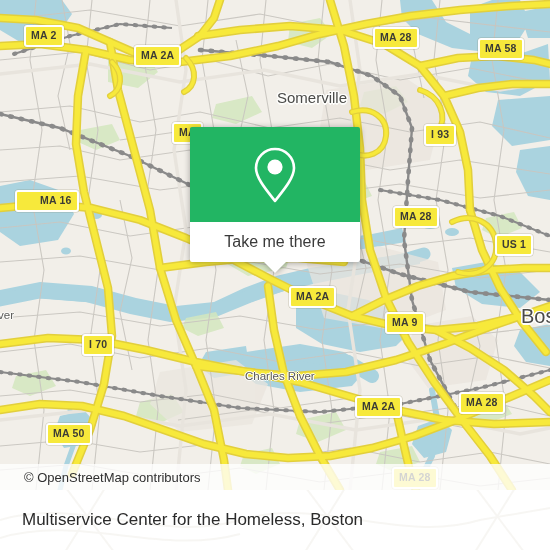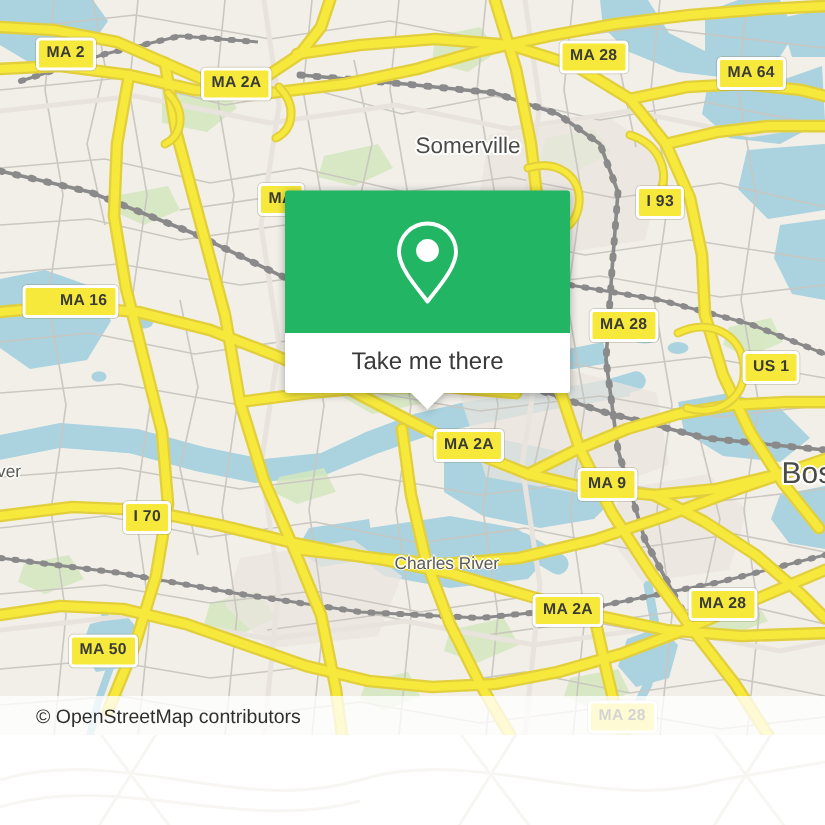--- a/index.html
+++ b/index.html
@@ -52,21 +52,21 @@
     background:rgba(255,255,255,.78);
     display:flex;align-items:center;
   }
   .attrib span{
     font-size:13px;color:#2f2f2f;padding-left:24px;
     font-family:"Liberation Sans","DejaVu Sans",sans-serif;
   }
 
   
   .popup{
-    position:absolute;left:190px;top:127px;width:190px;
+    position:absolute;left:190px;top:127px;width:170px;
     filter:drop-shadow(0 1px 3px rgba(0,0,0,.33));
   }
   .popup-head{
     height:95px;background:#22b563;border-radius:2px 2px 0 0;
     display:flex;align-items:center;justify-content:center;
   }
   .popup-body{
     height:40px;background:#ffffff;border-radius:0 0 2px 2px;
     display:flex;align-items:center;justify-content:center;
   }
@@ -286,37 +286,37 @@
             <path d="M420 90 C440 96 448 116 438 132"></path>
           </g>
         </g>
       </g>
     </svg>
 
     <div>
         <div class="shield" style="left: 24px; top: 25px;">MA 2</div>
         <div class="shield" style="left: 134px; top: 45px;">MA 2A</div>
         <div class="shield" style="left: 373px; top: 27px;">MA 28</div>
-        <div class="shield" style="left: 478px; top: 38px;">MA 64</div>
+        <div class="shield" style="left: 478px; top: 38px;">MA 58</div>
         <div class="shield" style="left: 424px; top: 124px;">I 93</div>
         <div class="shield" style="left: 172px; top: 122px;">MA</div>
         <div class="shield" style="left: 15px; top: 190px; padding-left: 23px;">MA 16</div>
         <div class="shield" style="left: 393px; top: 206px;">MA 28</div>
         <div class="shield" style="left: 495px; top: 234px;">US 1</div>
         <div class="shield" style="left: 289px; top: 286px;">MA 2A</div>
         <div class="shield" style="left: 385px; top: 312px;">MA 9</div>
         <div class="shield" style="left: 82px; top: 334px;">I 70</div>
         <div class="shield" style="left: 355px; top: 396px;">MA 2A</div>
         <div class="shield" style="left: 459px; top: 392px;">MA 28</div>
         <div class="shield" style="left: 46px; top: 423px;">MA 50</div>
         <div class="shield" style="left: 392px; top: 467px;">MA 28</div>
         <div class="place" style="left: 277px; top: 89px; font-size: 15px;">Somerville</div>
         <div class="place" style="left: 521px; top: 305px; font-size: 20px;">Bos</div>
         <div class="water-label" style="left: -2px; top: 309px;">ver</div>
-        <div class="water-label" style="left: 263px; top: 370px; text-align: center;">Charles River</div>
+        <div class="water-label" style="left: 245px; top: 370px; text-align: center;">Charles River</div>
       </div>
 
     <div class="attrib">
       <span>© OpenStreetMap contributors</span>
     </div>
   </div>
 
   <div class="popup">
     <div class="popup-head">
       <svg width="48" height="60" viewBox="0 0 48 60">
@@ -336,15 +336,16 @@
         <path d="M60 -10 L120 70"></path>
           <path d="M110 -10 L60 70"></path>
         <path d="M300 -10 L360 70"></path>
           <path d="M350 -10 L300 70"></path>
         <path d="M470 -10 L530 70"></path>
           <path d="M520 -10 L470 70"></path>
         <path d="M0 30 C80 6 160 54 240 30 C320 6 400 54 480 30 L550 18"></path>
         <path d="M0 48 C80 24 160 66 240 44"></path>
       </g>
     </svg>
+    <div class="bottom-title">Multiservice Center for the Homeless, Boston</div>
   </div>
 
 </div>
 
 </body></html>

